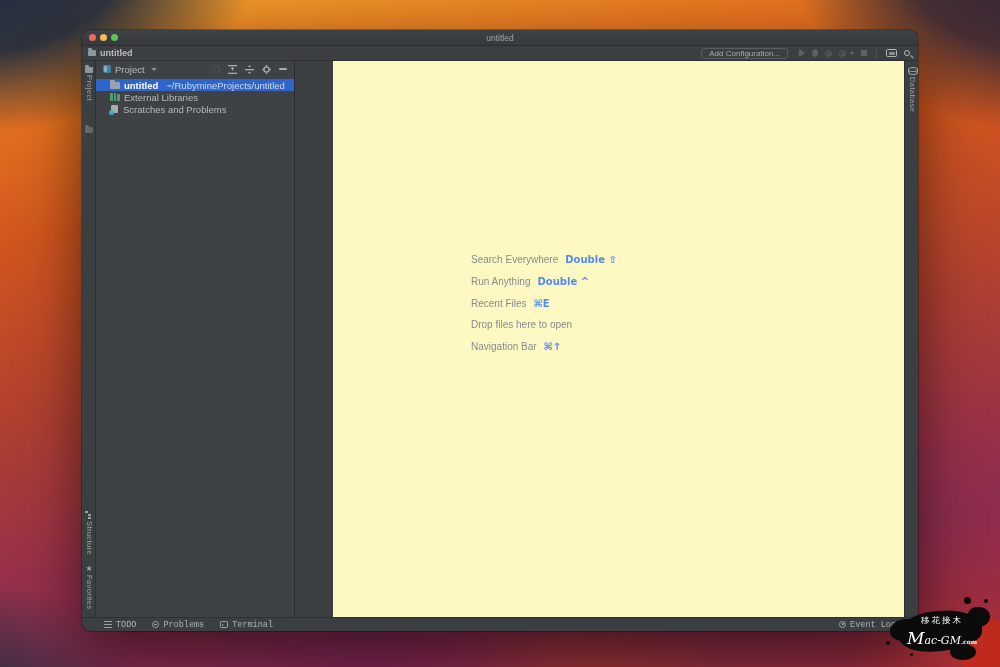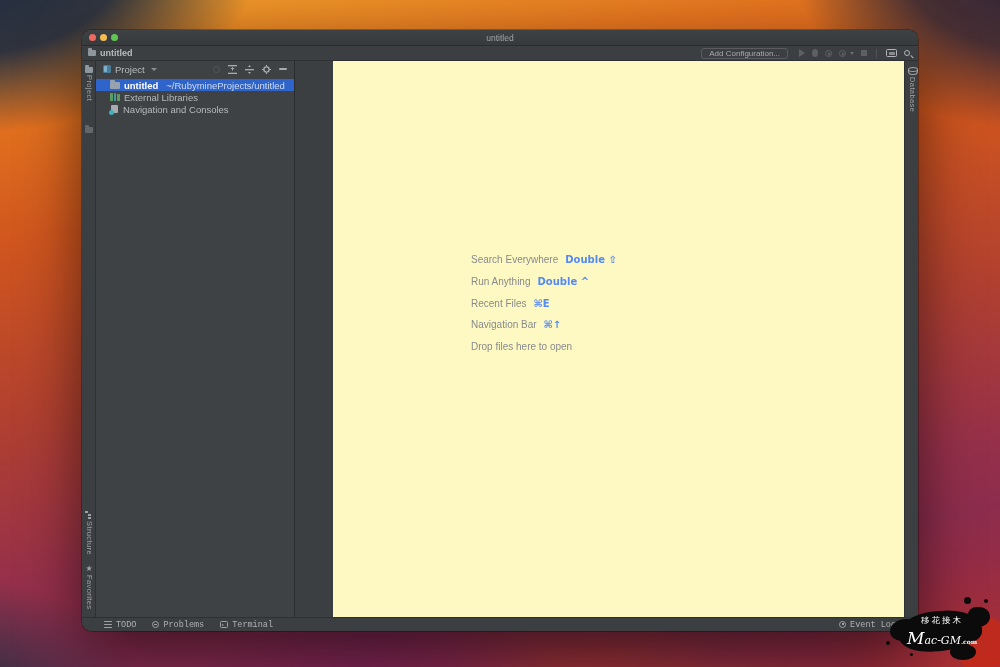--- a/index.html
+++ b/index.html
@@ -256,46 +256,46 @@
         <div class="trow">
           <span class="libs">
               <i></i>
               <i></i>
               <i></i>
             </span>
           <span class="fname">External Libraries</span>
         </div>
         <div class="trow">
           <span class="scratch"></span>
-          <span class="fname">Navigation and Consoles</span>
+          <span class="fname">Scratches and Problems</span>
         </div>
       </div>
     </div>
 
     <div class="editor">
       <div class="shortcuts">
         <div class="srow">
           <span class="lbl">Search Everywhere</span>
           <span class="keys">Double ⇧</span>
         </div>
         <div class="srow">
           <span class="lbl">Run Anything</span>
           <span class="keys">Double ^</span>
         </div>
         <div class="srow">
           <span class="lbl">Recent Files</span>
           <span class="keys">⌘E</span>
         </div>
         <div class="srow">
+          <span class="lbl">Drop files here to open</span>
+          <span class="keys"></span>
+        </div>
+        <div class="srow">
           <span class="lbl">Navigation Bar</span>
           <span class="keys">⌘↑</span>
-        </div>
-        <div class="srow">
-          <span class="lbl">Drop files here to open</span>
-          <span class="keys"></span>
         </div>
       </div>
     </div>
 
     <div class="stripe right">
       <div class="twbtn" style="top:6px;">
         <span class="db-icon"></span>
         <span class="vtext">Database</span>
       </div>
     </div>

